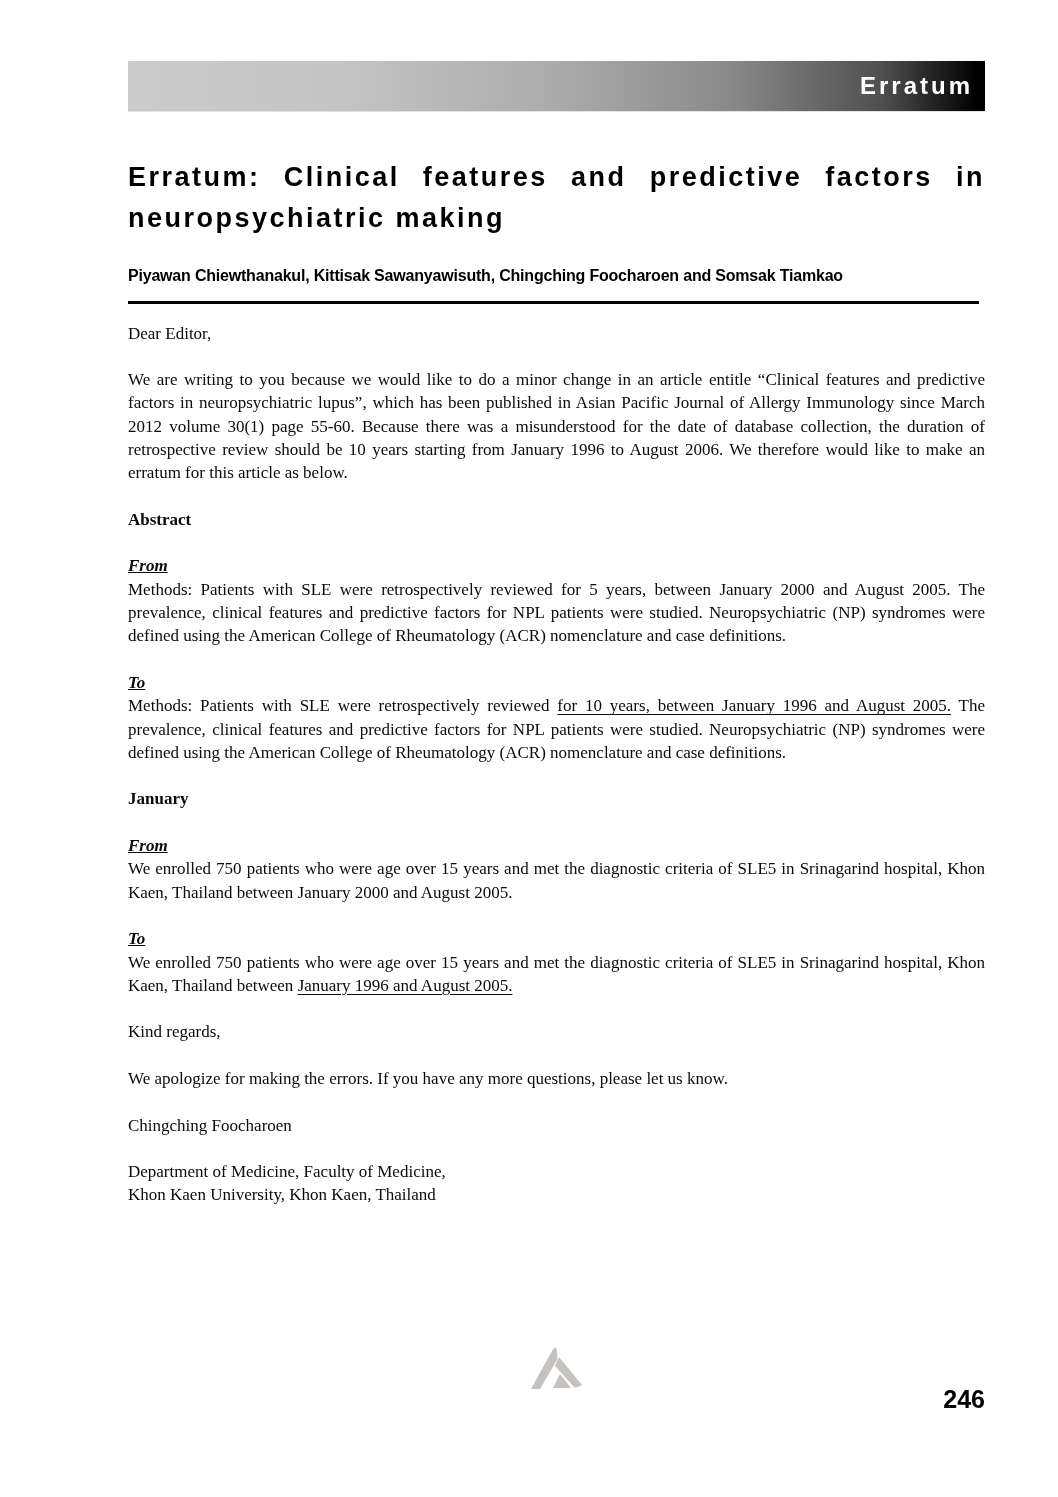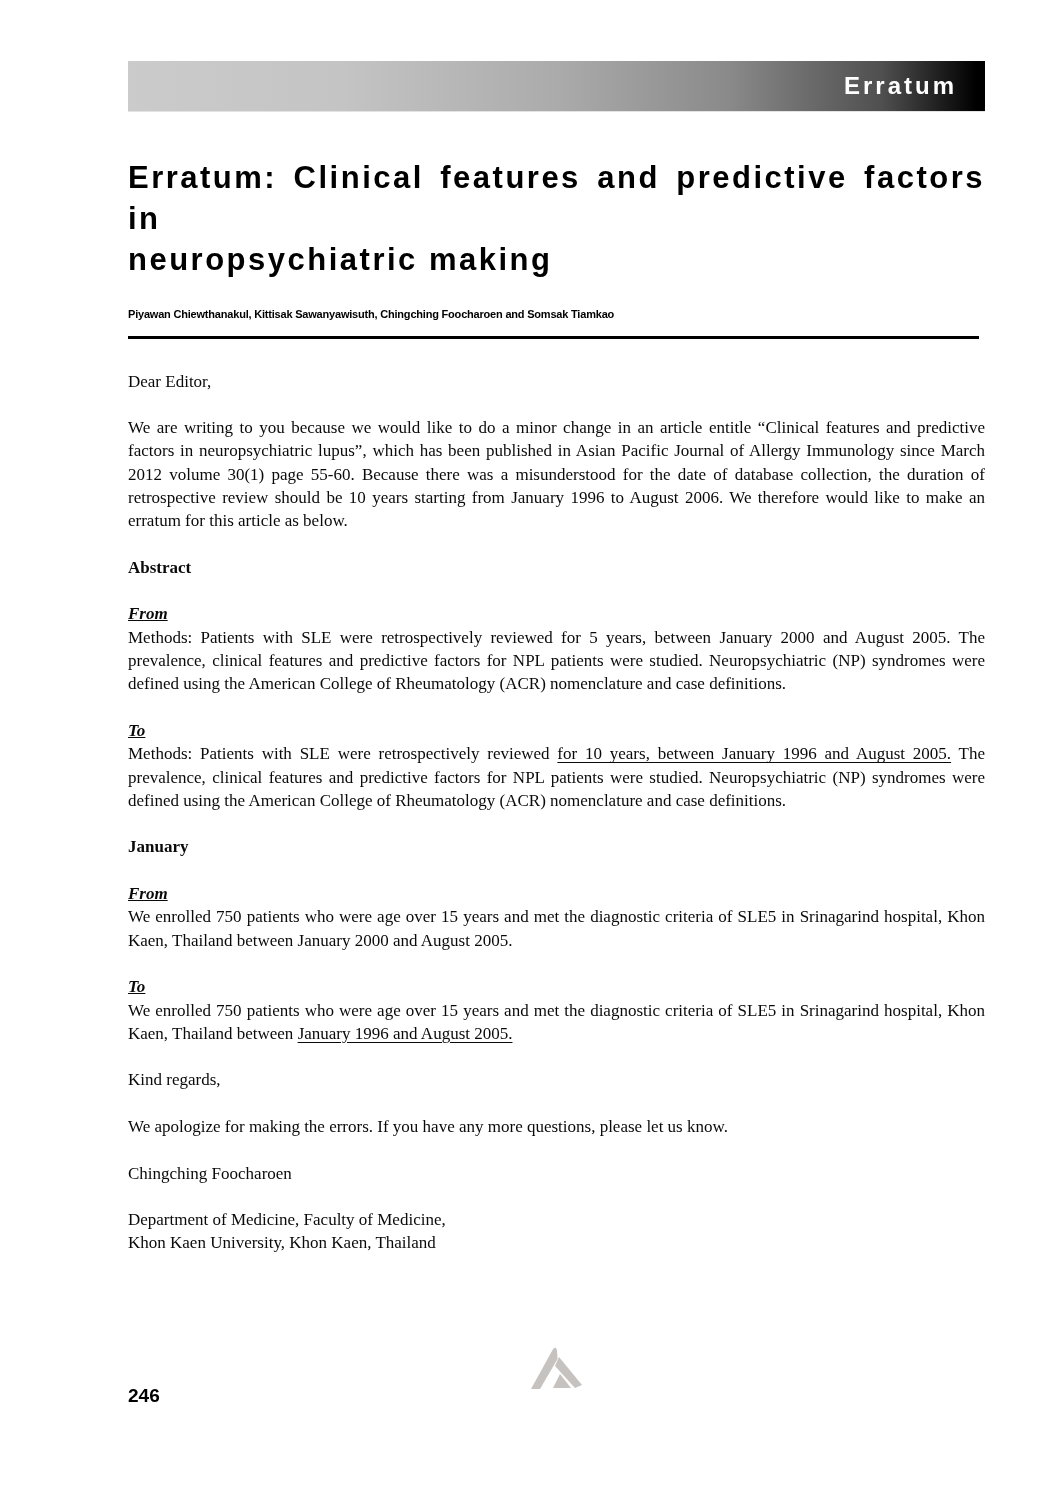--- a/index.html
+++ b/index.html
@@ -13,69 +13,69 @@
   }
   .page { position:relative; width:1058px; height:1497px; background:#fff; }
   .content { position:absolute; left:128px; top:0; width:857px; }
 
   
   .header-bar {
     margin-top:61px; height:51px; width:857px;
     background:linear-gradient(to right,
       #cbcbcb 0%, #c4c4c4 25%, #ababab 50%, #8a8a8a 70%, #4f4f4f 88%, #000000 99%);
     display:flex; align-items:center; justify-content:flex-end;
-    padding-right:28px;
+    padding-right:12px;
     border-bottom:1px solid #e3e3e3;
   }
   .header-label {
     font-family:"Liberation Sans", sans-serif;
     font-weight:bold; font-size:24px; letter-spacing:3px;
     color:#ffffff; white-space:nowrap;
   }
 
   
   .title {
     margin-top:45px;
     font-family:"Liberation Sans", sans-serif;
-    font-weight:bold; font-size:31px; line-height:41px;
+    font-weight:bold; font-size:27px; line-height:41px;
     letter-spacing:2.5px; color:#000;
   }
   .title-line1 { text-align:justify; text-align-last:justify; }
   .title-line2 { text-align:left; }
 
   .authors {
     margin-top:28px;
     font-family:"Liberation Sans", sans-serif;
-    font-weight:bold; font-size:11px; letter-spacing:-0.2px;
+    font-weight:bold; font-size:16px; letter-spacing:-0.2px;
     color:#000;
   }
 
   .rule { margin-top:16px; height:2.5px; background:#000; width:851px; }
 
   
   .body-text {
-    margin-top:31px;
+    margin-top:18px;
     font-size:17px; line-height:23.3px;
     text-align:justify; color:#0a0a0a;
   }
   .body-text p { margin:0 0 23.3px 0; }
   .heading { font-weight:bold; }
   .sub-label { font-weight:bold; font-style:italic;text-decoration:underline; }
   .u { text-decoration:underline; text-underline-offset:3px; }
 
   
   .logo {
     position:absolute; left:524px; top:1343px;
     width:66px; height:49px;
   }
   .page-number {
     position:absolute; left:128px; top:1385px; width:857px;
-    text-align:left;
+    text-align:right;
     font-family:"Liberation Sans", sans-serif;
-    font-weight:bold; font-size:19px; color:#000;
+    font-weight:bold; font-size:25px; color:#000;
   }
 </style>
 </head>
 <body>
 
 <div class="page">
   <div class="content">
 
     <div class="header-bar">
       <span class="header-label">Erratum</span>

